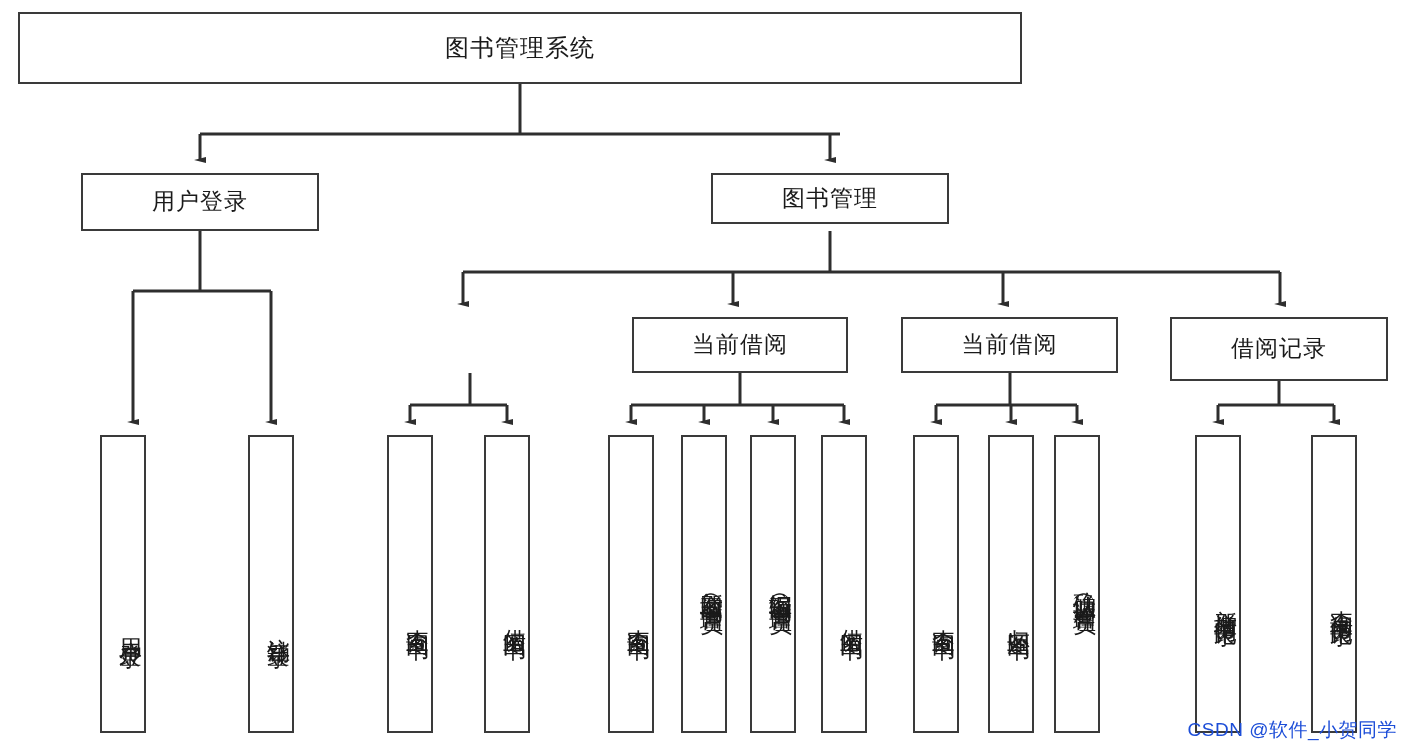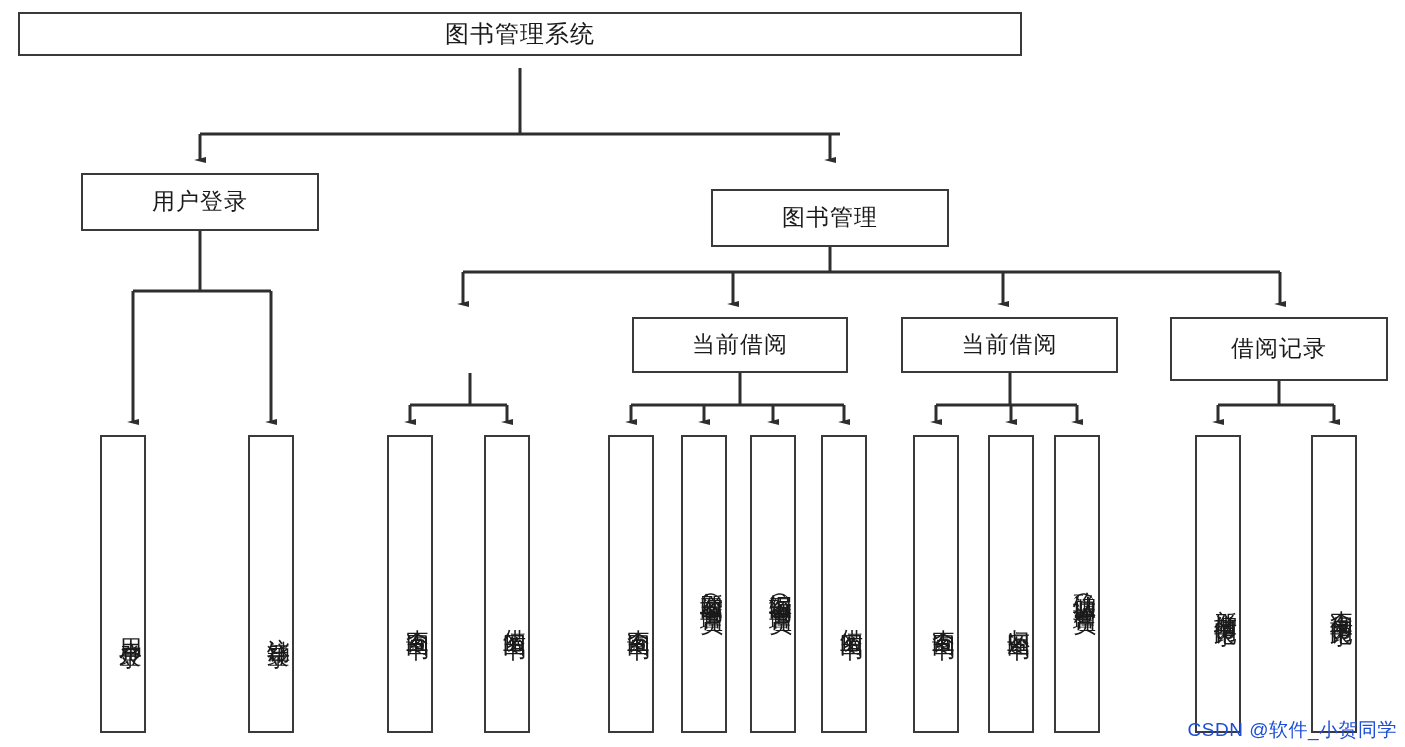--- a/index.html
+++ b/index.html
@@ -120,28 +120,28 @@
       <path d="M1011,405 L1011,422" marker-end="url(#arrowhead)"></path>
       <path d="M1077,405 L1077,422" marker-end="url(#arrowhead)"></path>
 
       <path d="M1279,373 L1279,405"></path>
       <path d="M1218,405 L1334,405"></path>
       <path d="M1218,405 L1218,422" marker-end="url(#arrowhead)"></path>
       <path d="M1334,405 L1334,422" marker-end="url(#arrowhead)"></path>
     </g>
   </svg>
 
-  <div class="node node-h node-root" style="left:18px; top:12px; width:1004px; height:44px;">
+  <div class="node node-h node-root" style="left:18px; top:12px; width:1004px; height:72px;">
     <span>图书管理系统</span>
   </div>
 
   <div class="node node-h" style="left:81px; top:173px; width:238px; height:58px;">
     <span>用户登录</span>
   </div>
-  <div class="node node-h" style="left:711px; top:189px; width:238px; height:58px;">
+  <div class="node node-h" style="left:711px; top:173px; width:238px; height:51px;">
     <span>图书管理</span>
   </div>
 
   <div class="node node-h" style="left:632px; top:317px; width:216px; height:56px;">
     <span>当前借阅</span>
   </div>
   <div class="node node-h" style="left:901px; top:317px; width:217px; height:56px;">
     <span>当前借阅</span>
   </div>
   <div class="node node-h" style="left:1170px; top:317px; width:218px; height:64px;">

